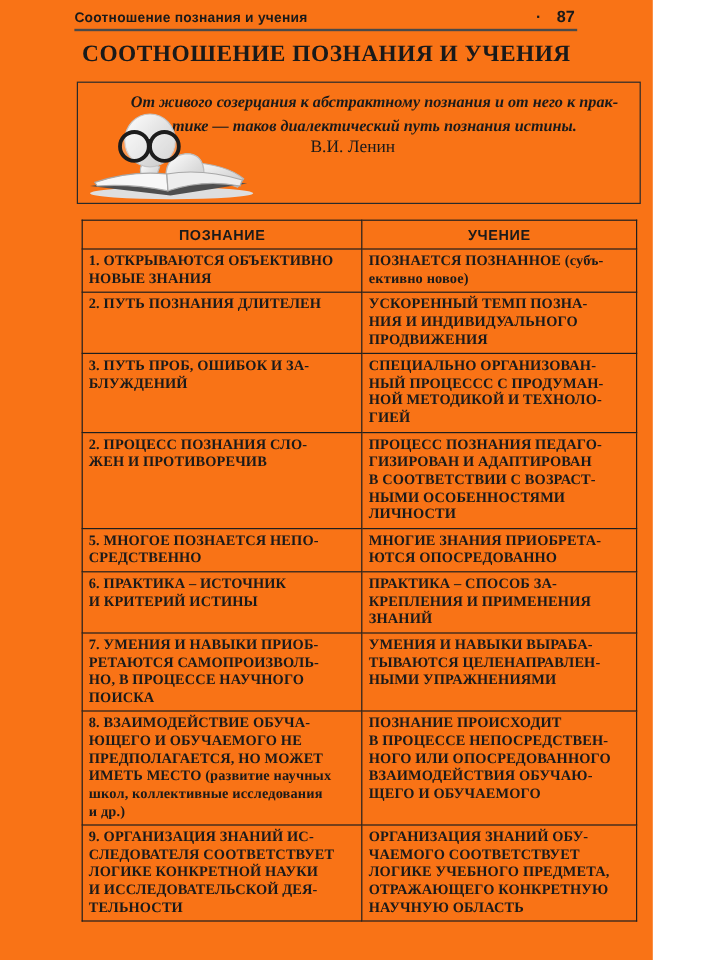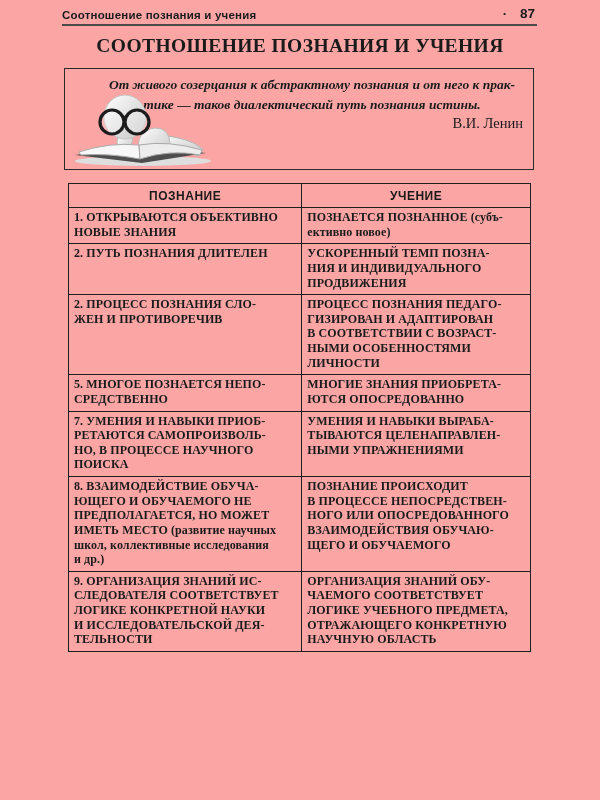--- a/index.html
+++ b/index.html
@@ -3,21 +3,21 @@
 <meta charset="utf-8">
 <style>
   html, body { margin: 0; padding: 0; }
   body {
     width: 600px; height: 800px;
     background: #ffffff;
     font-family: "Liberation Sans", sans-serif;
     color: #1a1a1a;
     -webkit-font-smoothing: antialiased;
   }
-  .page { position: relative; width: 600px; height: 800px; background: #fca5a5; overflow: hidden; }
+  .page { position: relative; width: 544px; height: 800px; background: #f97316; overflow: hidden; }
 
   
   .running-head {
     display: flex; justify-content: space-between; align-items: flex-end;
     margin: 0 63px 0 62px;
     padding: 6px 2px 3px 0;
     border-bottom: 2px solid #4a4a4a;
   }
   .rh-title { font-size: 11.5px; font-weight: bold; letter-spacing: 0.2px; }
   .rh-right { display: flex; align-items: baseline; gap: 13px; }
@@ -47,21 +47,21 @@
     font-style: italic; font-weight: bold;
     font-size: 13.5px; line-height: 1.45;
     text-align: center;
     padding: 6px 4px 0 30px;
   }
   .quote-line { display: block; }
   .quote-attr {
     font-family: "Liberation Serif", serif;
     font-style: normal; font-weight: normal;
     font-size: 14.5px;
-    text-align: right;
+    text-align: center;
     padding: 1px 10px 0 0;
   }
   .figure-wrap { position: absolute; left: 4px; bottom: 2px; line-height: 0; }
 
   
   table.compare {
     border-collapse: collapse;
     table-layout: fixed;
     margin: 13px 0 0 68px;
     width: 463px;
@@ -149,33 +149,48 @@
         <td>ПОЗНАЕТСЯ ПОЗНАННОЕ (субъ-
 ективно новое)</td>
       </tr>
       <tr>
         <td>2. ПУТЬ ПОЗНАНИЯ ДЛИТЕЛЕН</td>
         <td>УСКОРЕННЫЙ ТЕМП ПОЗНА-
 НИЯ И ИНДИВИДУАЛЬНОГО
 ПРОДВИЖЕНИЯ</td>
       </tr>
       <tr>
+        <td>3. ПУТЬ ПРОБ, ОШИБОК И ЗА-
+БЛУЖДЕНИЙ</td>
+        <td>СПЕЦИАЛЬНО ОРГАНИЗОВАН-
+НЫЙ ПРОЦЕССС С ПРОДУМАН-
+НОЙ МЕТОДИКОЙ И ТЕХНОЛО-
+ГИЕЙ</td>
+      </tr>
+      <tr>
         <td>2. ПРОЦЕСС ПОЗНАНИЯ СЛО-
 ЖЕН И ПРОТИВОРЕЧИВ</td>
         <td>ПРОЦЕСС ПОЗНАНИЯ ПЕДАГО-
 ГИЗИРОВАН И АДАПТИРОВАН
 В СООТВЕТСТВИИ С ВОЗРАСТ-
 НЫМИ  ОСОБЕННОСТЯМИ
 ЛИЧНОСТИ</td>
       </tr>
       <tr>
         <td>5. МНОГОЕ ПОЗНАЕТСЯ НЕПО-
 СРЕДСТВЕННО</td>
         <td>МНОГИЕ ЗНАНИЯ ПРИОБРЕТА-
 ЮТСЯ ОПОСРЕДОВАННО</td>
+      </tr>
+      <tr>
+        <td>6. ПРАКТИКА – ИСТОЧНИК
+И КРИТЕРИЙ ИСТИНЫ</td>
+        <td>ПРАКТИКА – СПОСОБ ЗА-
+КРЕПЛЕНИЯ И ПРИМЕНЕНИЯ
+ЗНАНИЙ</td>
       </tr>
       <tr>
         <td>7. УМЕНИЯ И НАВЫКИ ПРИОБ-
 РЕТАЮТСЯ САМОПРОИЗВОЛЬ-
 НО, В ПРОЦЕССЕ НАУЧНОГО
 ПОИСКА</td>
         <td>УМЕНИЯ И НАВЫКИ ВЫРАБА-
 ТЫВАЮТСЯ ЦЕЛЕНАПРАВЛЕН-
 НЫМИ УПРАЖНЕНИЯМИ</td>
       </tr>

